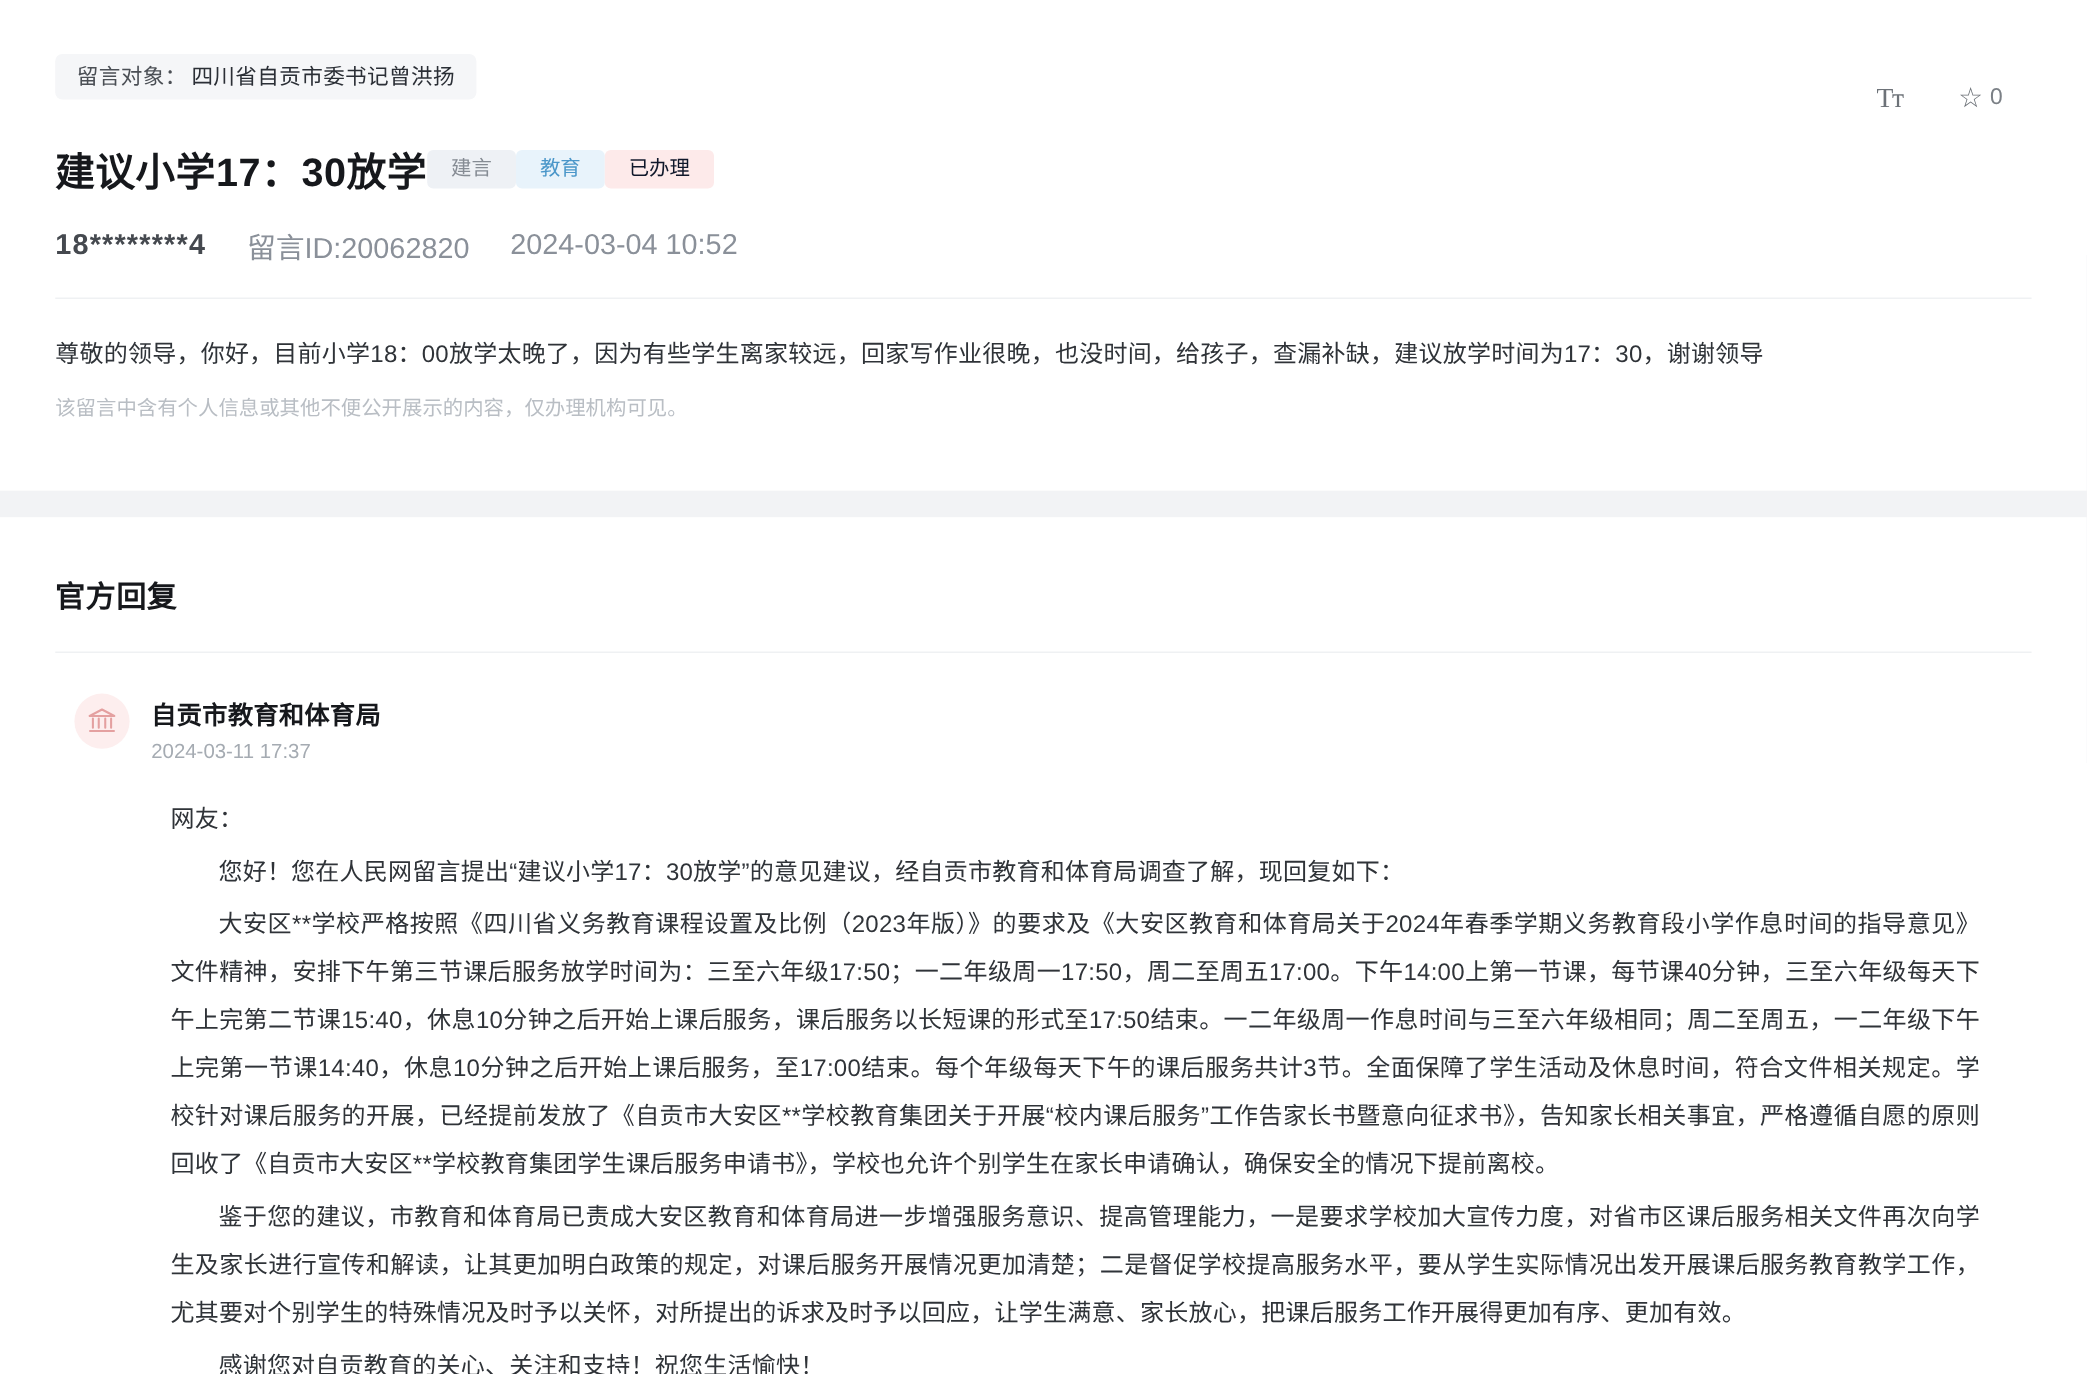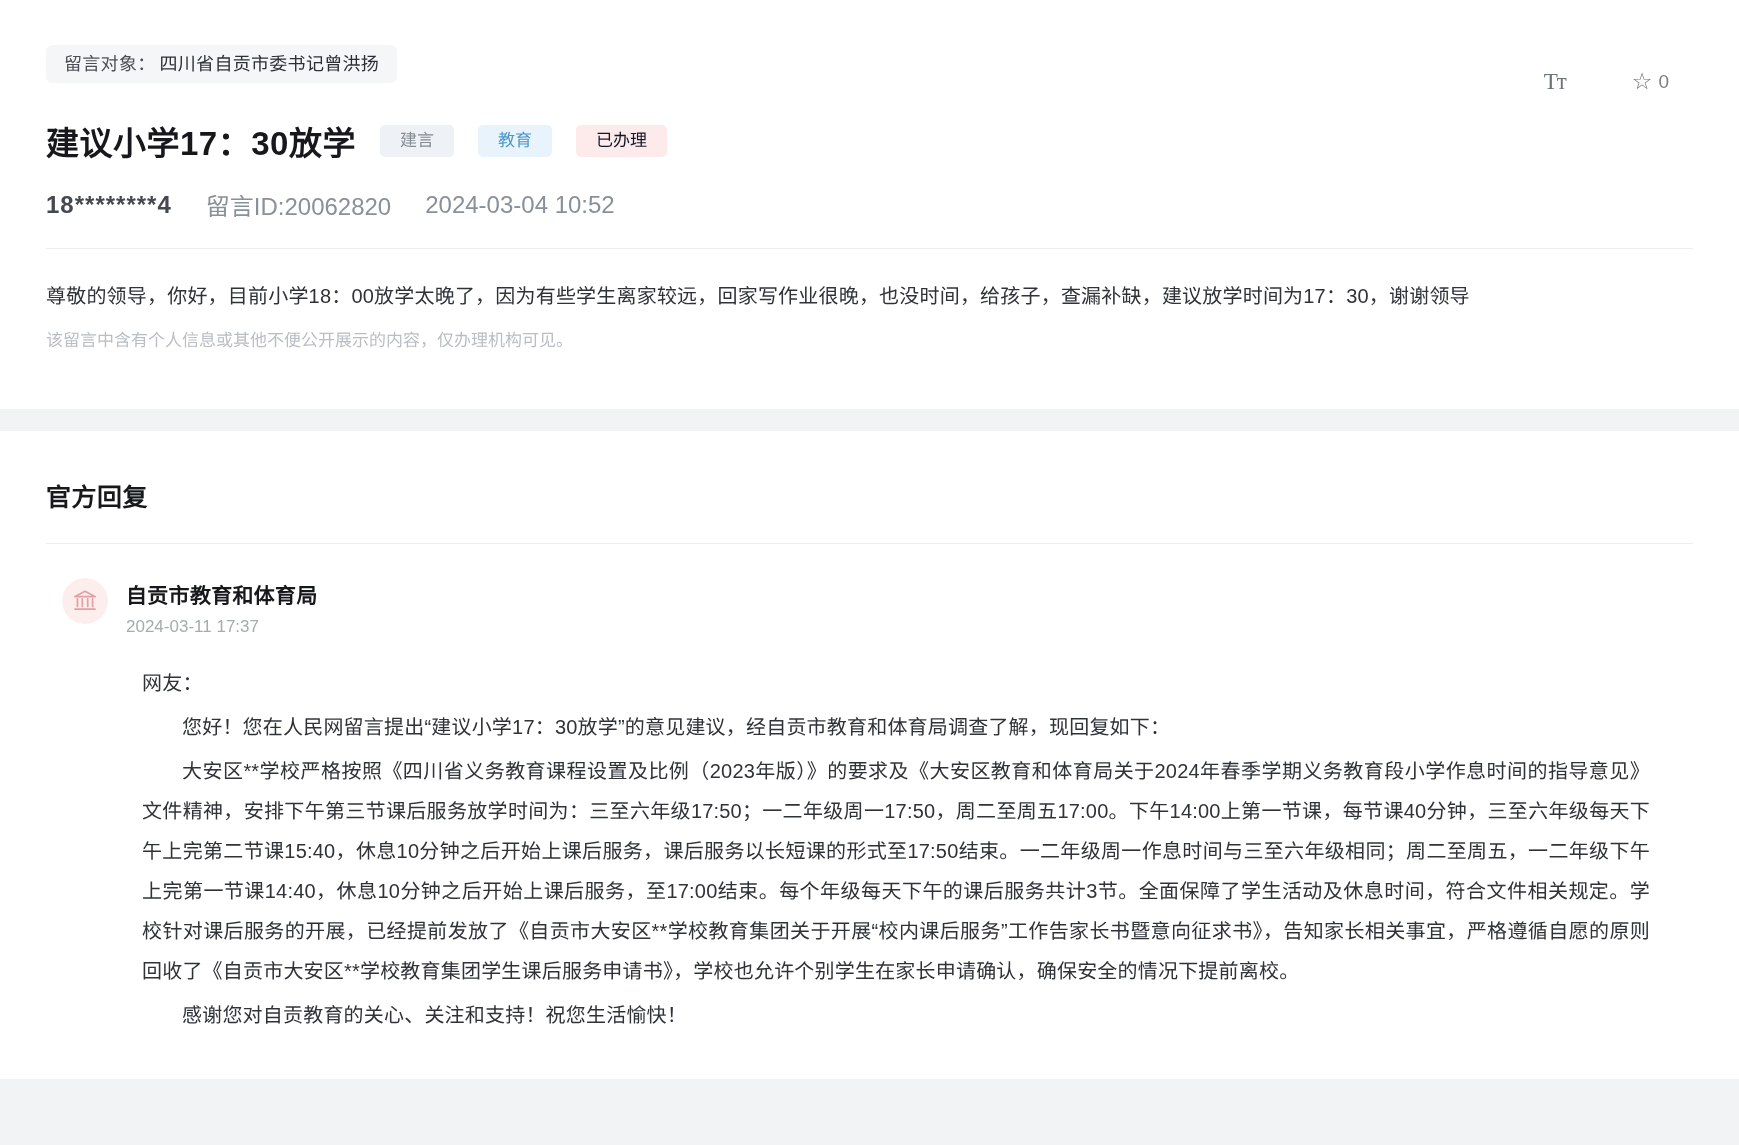--- a/index.html
+++ b/index.html
@@ -46,21 +46,21 @@
   .target-pill .label {
     color: #4b4f55;
   }
   .target-pill .value {
     color: #2b2f36;
     margin-left: 4px;
   }
   .top-tools {
     display: flex;
     align-items: flex-end;
-    gap: 66px;
+    gap: 46px;
     padding-right: 24px;
     margin-top: 36px;
   }
   .tool {
     display: flex;
     align-items: center;
     color: #7b8086;
     font-size: 19px;
     gap: 6px;
     cursor: pointer;
@@ -70,21 +70,21 @@
     line-height: 1;
     color: #6d7278;
   }
   .font-size-icon {
     font-family: "Liberation Serif", serif;
     letter-spacing: -1px;
   }
   .title-row {
     display: flex;
     align-items: center;
-    gap: 24px;
+    gap: 0;
     margin-top: 24px;
   }
   h1.title {
     margin: 0;
     font-size: 33px;
     font-weight: bold;
     color: #16181c;
     letter-spacing: 0.5px;
   }
   .tag {
@@ -259,17 +259,18 @@
       <div class="org-info">
         <div class="org-name">自贡市教育和体育局</div>
         <div class="org-time">2024-03-11 17:37</div>
       </div>
     </div>
 
     <div class="reply-body">
       <p>网友：</p>
       <p class="indent">您好！您在人民网留言提出“建议小学17：30放学”的意见建议，经自贡市教育和体育局调查了解，现回复如下：</p>
       <p class="indent">大安区**学校严格按照《四川省义务教育课程设置及比例（2023年版）》的要求及《大安区教育和体育局关于2024年春季学期义务教育段小学作息时间的指导意见》文件精神，安排下午第三节课后服务放学时间为：三至六年级17:50；一二年级周一17:50，周二至周五17:00。下午14:00上第一节课，每节课40分钟，三至六年级每天下午上完第二节课15:40，休息10分钟之后开始上课后服务，课后服务以长短课的形式至17:50结束。一二年级周一作息时间与三至六年级相同；周二至周五，一二年级下午上完第一节课14:40，休息10分钟之后开始上课后服务，至17:00结束。每个年级每天下午的课后服务共计3节。全面保障了学生活动及休息时间，符合文件相关规定。学校针对课后服务的开展，已经提前发放了《自贡市大安区**学校教育集团关于开展“校内课后服务”工作告家长书暨意向征求书》，告知家长相关事宜，严格遵循自愿的原则回收了《自贡市大安区**学校教育集团学生课后服务申请书》，学校也允许个别学生在家长申请确认，确保安全的情况下提前离校。</p>
+      <p class="indent">鉴于您的建议，市教育和体育局已责成大安区教育和体育局进一步增强服务意识、提高管理能力，一是要求学校加大宣传力度，对省市区课后服务相关文件再次向学生及家长进行宣传和解读，让其更加明白政策的规定，对课后服务开展情况更加清楚；二是督促学校提高服务水平，要从学生实际情况出发开展课后服务教育教学工作，尤其要对个别学生的特殊情况及时予以关怀，对所提出的诉求及时予以回应，让学生满意、家长放心，把课后服务工作开展得更加有序、更加有效。</p>
       <p class="indent">感谢您对自贡教育的关心、关注和支持！祝您生活愉快！</p>
     </div>
   </div>
 
 </div>
 
 </body></html>

